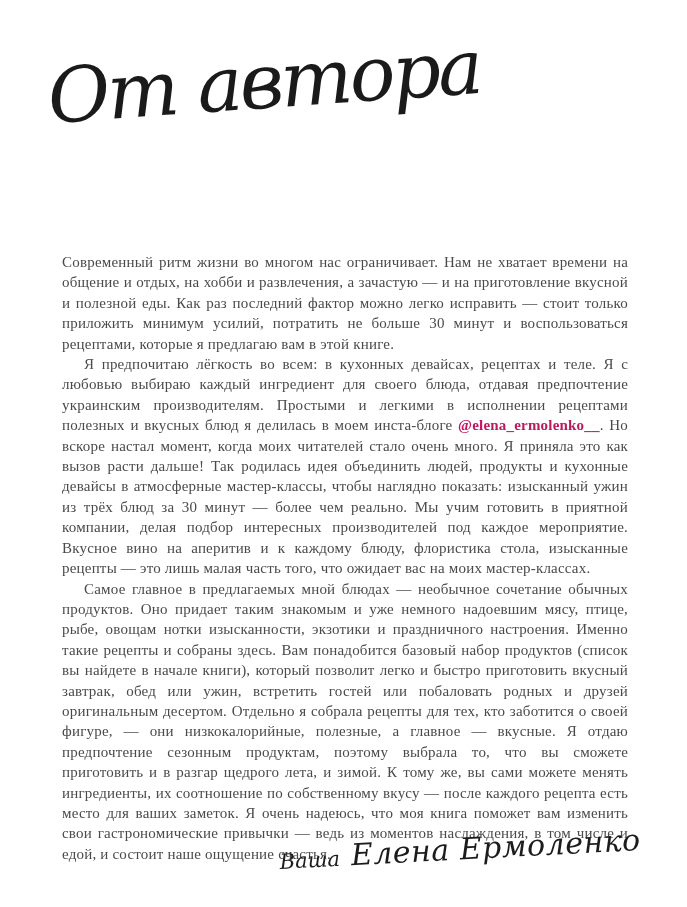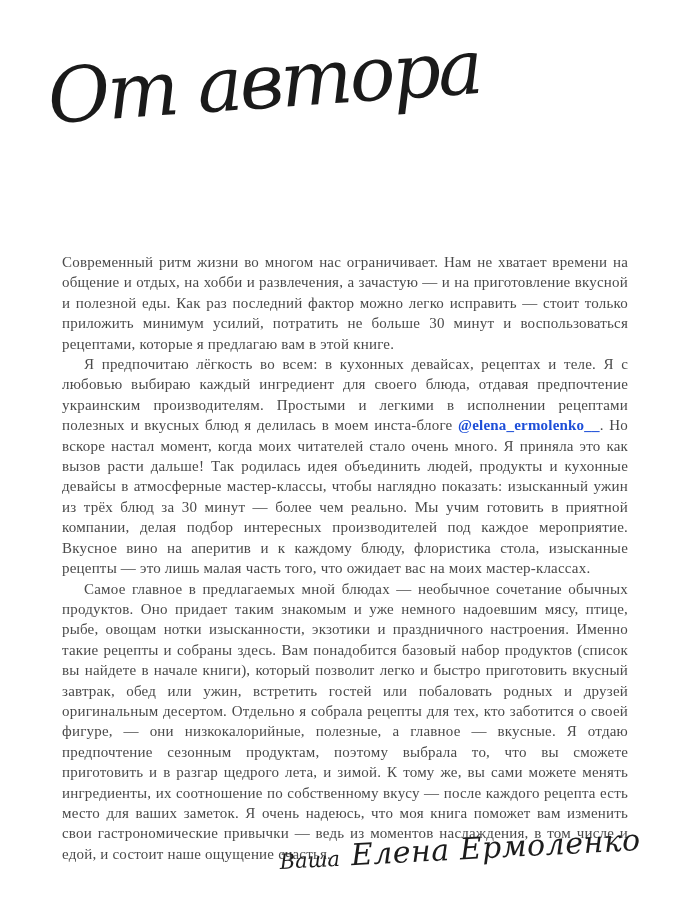--- a/index.html
+++ b/index.html
@@ -43,21 +43,21 @@
     text-align: justify;
   }
   .body-text p {
     margin: 0;
   }
   .body-text p.indented {
     text-indent: 22px;
   }
   .handle {
     font-weight: bold;
-    color: #1d4ed8;
+    color: #be185d;
   }
   .signature {
     position: absolute;
     top: 822px;
     right: 46px;
     font-family: "DejaVu Serif", serif;
     font-style: italic;
     color: #1c1c1c;
     transform: rotate(-3deg);
     transform-origin: right center;

